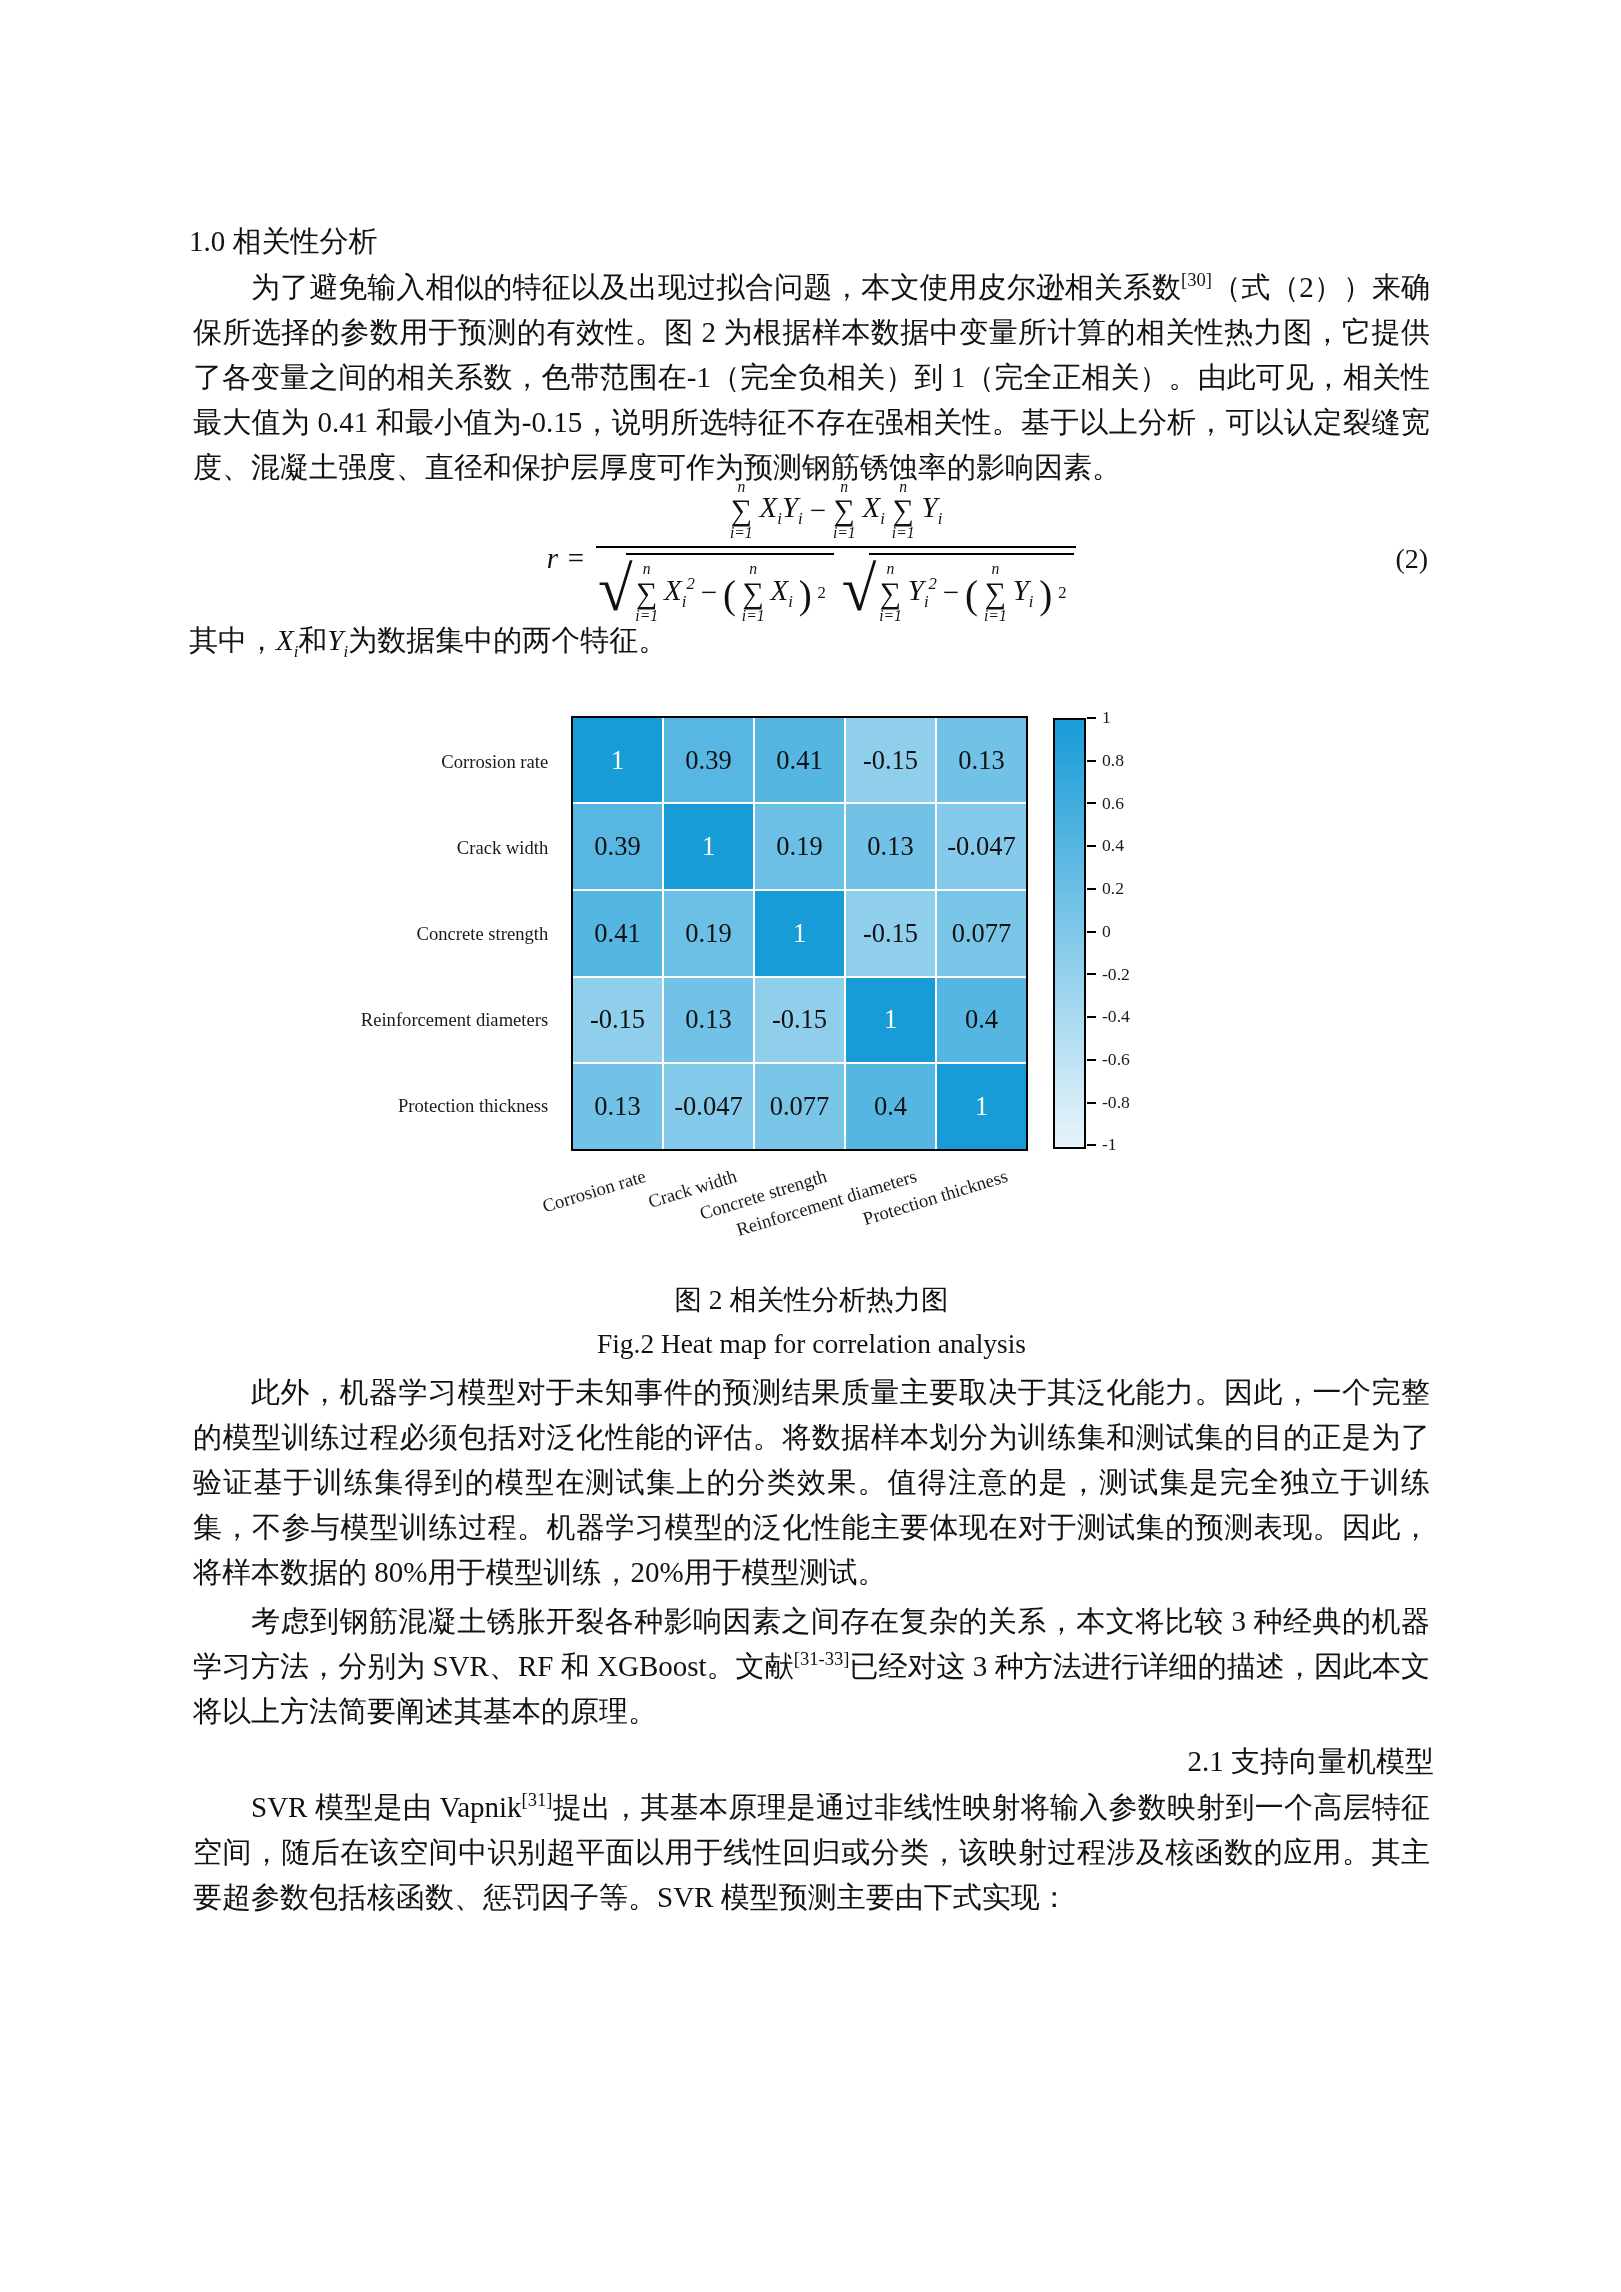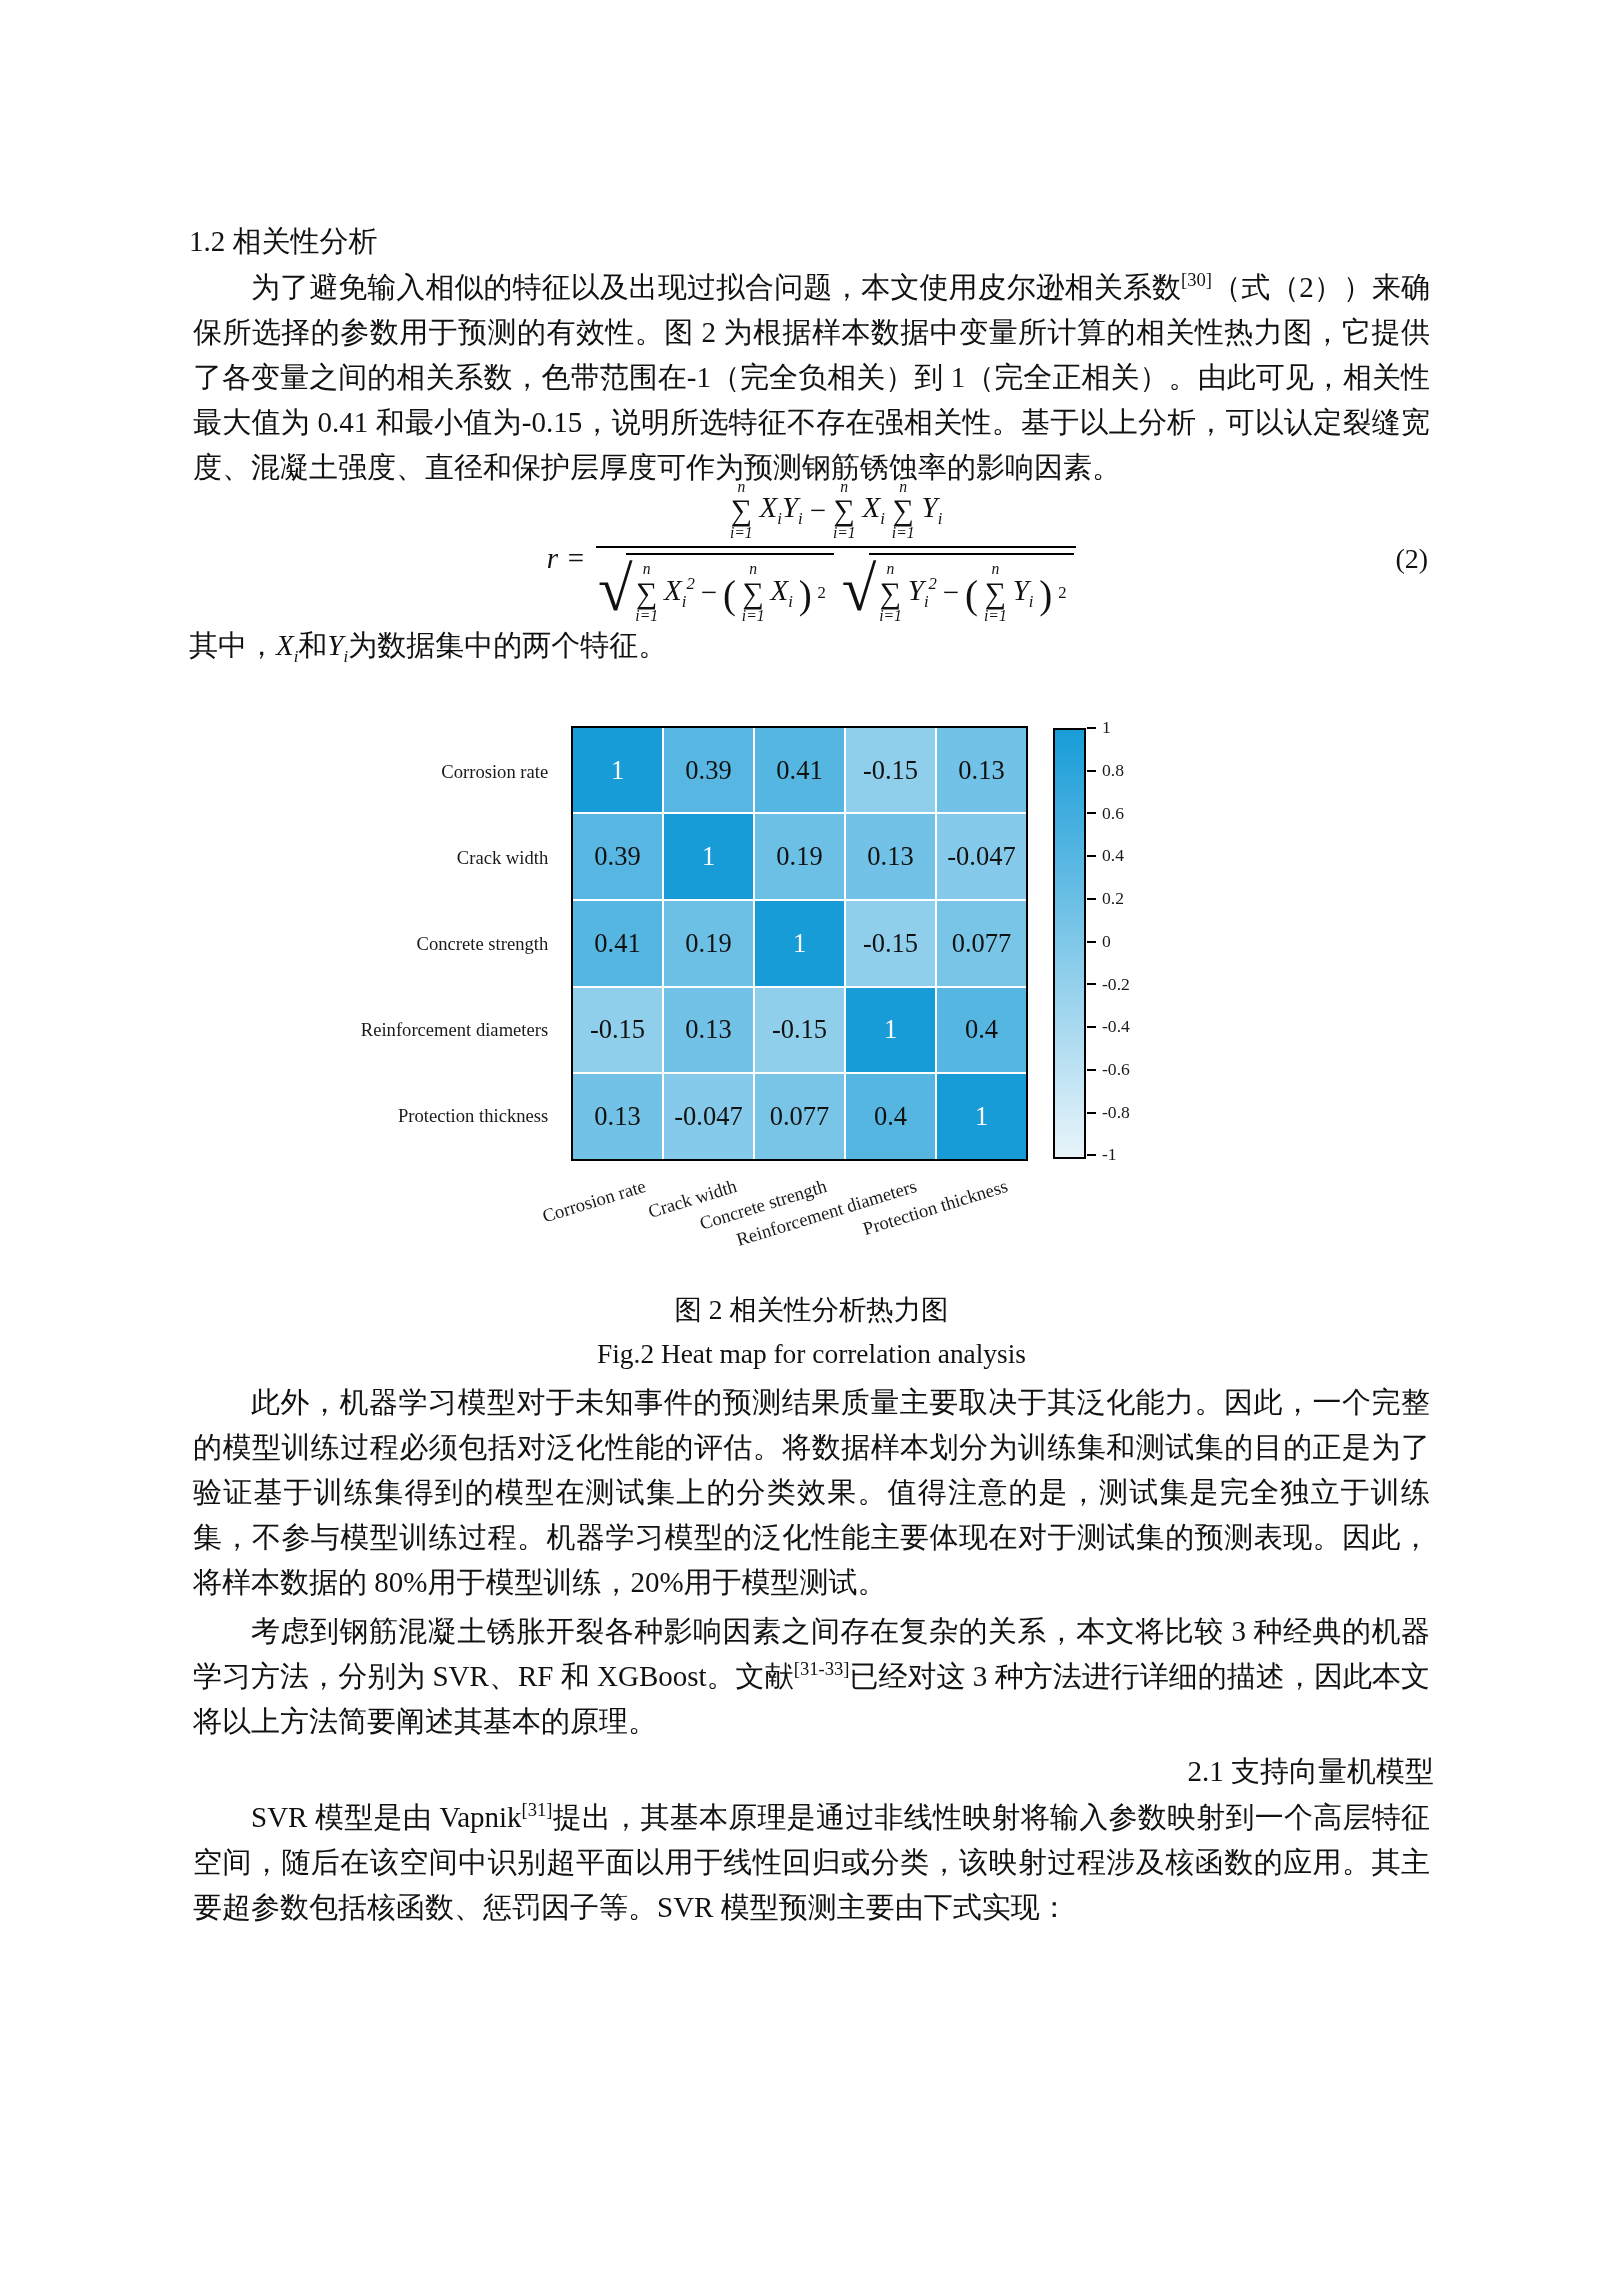--- a/index.html
+++ b/index.html
@@ -26,21 +26,21 @@
   .sum .t{font-size:15.7px;font-style:italic;line-height:1.05;}
   .sum .s{font-size:30px;font-style:normal;line-height:1;}
   .sum .b{font-size:15.7px;font-style:italic;line-height:1.05;}
   .term{font-style:italic;}
   sub.vi{font-size:16.7px;font-style:italic;}
   sup.pw{font-size:16.7px;line-height:0;}
   .sqrt{display:inline-flex;align-items:flex-start;margin:0 2px;}
   .rad-sign{font-size:63px;font-style:normal;line-height:1.35;font-weight:400;margin-right:-6.9px;transform:translateY(-5.9px);}
   .rad-body{border-top:2.5px solid #000;display:inline-flex;align-items:center;gap:5.9px;padding:5.9px 7.8px 0 9.8px;}
   .bigp{font-size:39px;font-style:normal;line-height:0.8;transform:translateY(2px);}
-  .where-line{font-size:29px;line-height:45px;margin:0;}
+  .where-line{font-size:29px;line-height:34px;margin:0;}
   
   .figure{position:relative;height:537px;margin-top:47px;}
   .hm-ylabels{position:absolute;left:0;top:2.9px;width:368px;display:grid;grid-template-rows:repeat(5,86px);}
   .hm-ylabel{display:flex;align-items:center;justify-content:flex-end;padding-right:8.8px;font-size:18.6px;color:#1a1a1a;}
   .hm-grid{position:absolute;left:382px;top:0;width:453px;height:431px;border:2.9px solid #000;background:#fff;
            display:grid;grid-template-columns:repeat(5,1fr);grid-template-rows:repeat(5,1fr);gap:2px;}
   .hm-cell{display:flex;align-items:center;justify-content:center;font-size:26.5px;}
   .hm-xlabels{position:absolute;left:382px;top:443px;width:453px;height:94px;}
   .hm-xlabel{position:absolute;top:5.9px;white-space:nowrap;font-size:18.6px;color:#1a1a1a;
              transform:translateX(-100%) rotate(-17deg);transform-origin:100% 0;}
@@ -54,21 +54,21 @@
   #h13{margin-top:7.8px;}
   #h2{font-size:33px;line-height:51px;font-weight:normal;margin:23.5px 0 0 0;}
   #h21{margin-top:7.8px;text-align:right;}
   #p3{margin-top:2px;}
 </style>
 </head>
 <body>
 
 <div class="content">
 
-  <h3 class="h-small" id="h12">1.2 相关性分析</h3>
+  <h3 class="h-small" id="h12">1.0 相关性分析</h3>
 
   <p class="para indent"><span>为了避免输入相似的特征以及出现过拟合问题，本文使用皮尔逊相关系数</span><sup class="ref">[30]</sup><span>（式（2））来确保所选择的参数用于预测的有效性。图 2 为根据样本数据中变量所计算的相关性热力图，它提供了各变量之间的相关系数，色带范围在-1（完全负相关）到 1（完全正相关）。由此可见，相关性最大值为 0.41 和最小值为-0.15，说明所选特征不存在强相关性。基于以上分析，可以认定裂缝宽度、混凝土强度、直径和保护层厚度可作为预测钢筋锈蚀率的影响因素。</span></p>
 
   <div class="formula-wrap">
     <span class="lhs">r</span>
     <span class="eqsign">=</span>
     <span class="frac">
       <span class="frac-num">
         <span class="sum">
             <span class="t">n</span>

